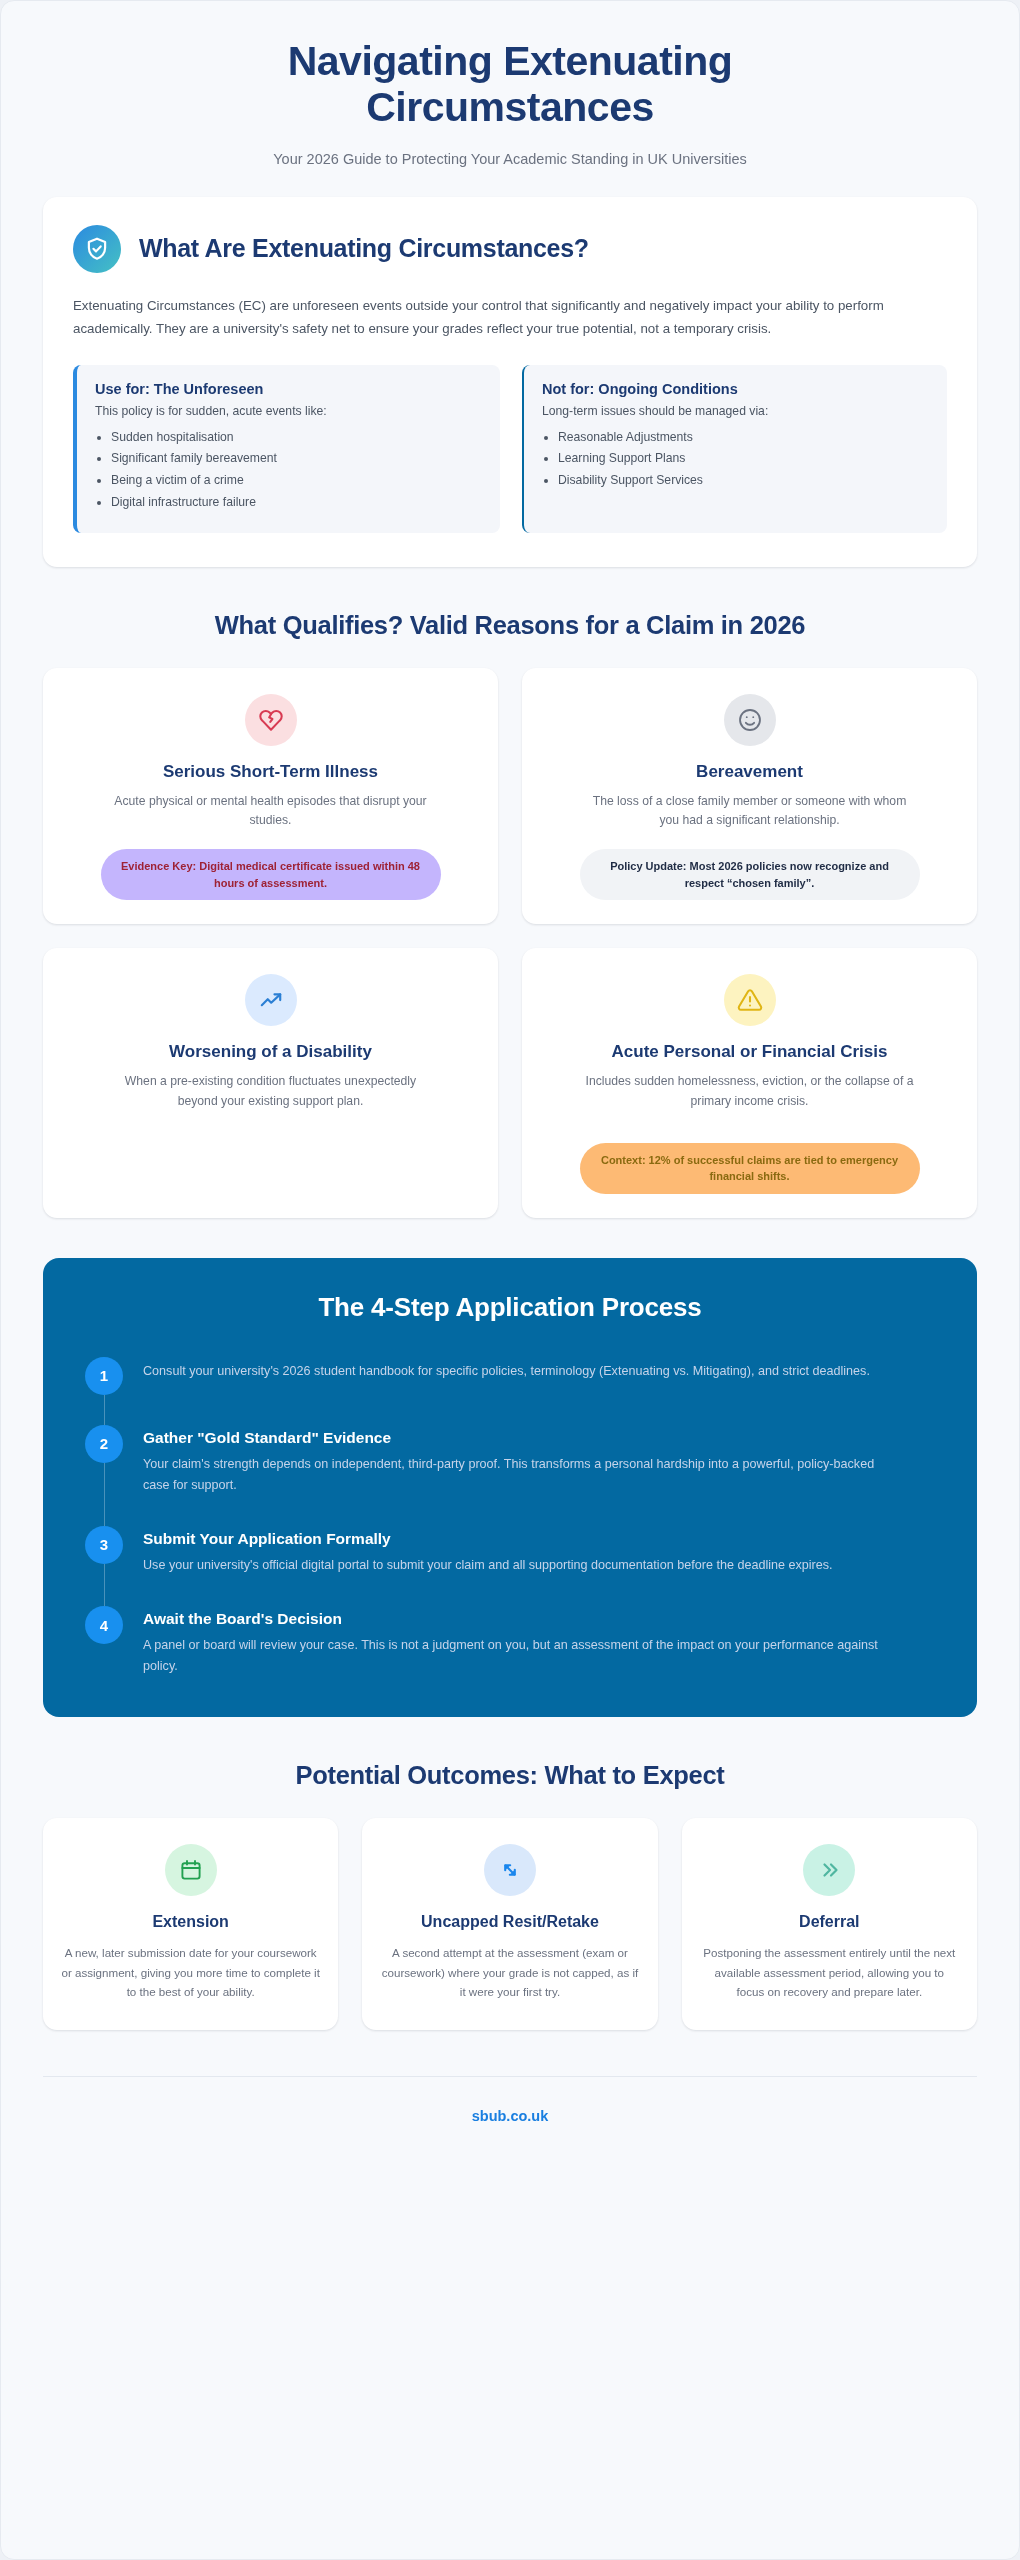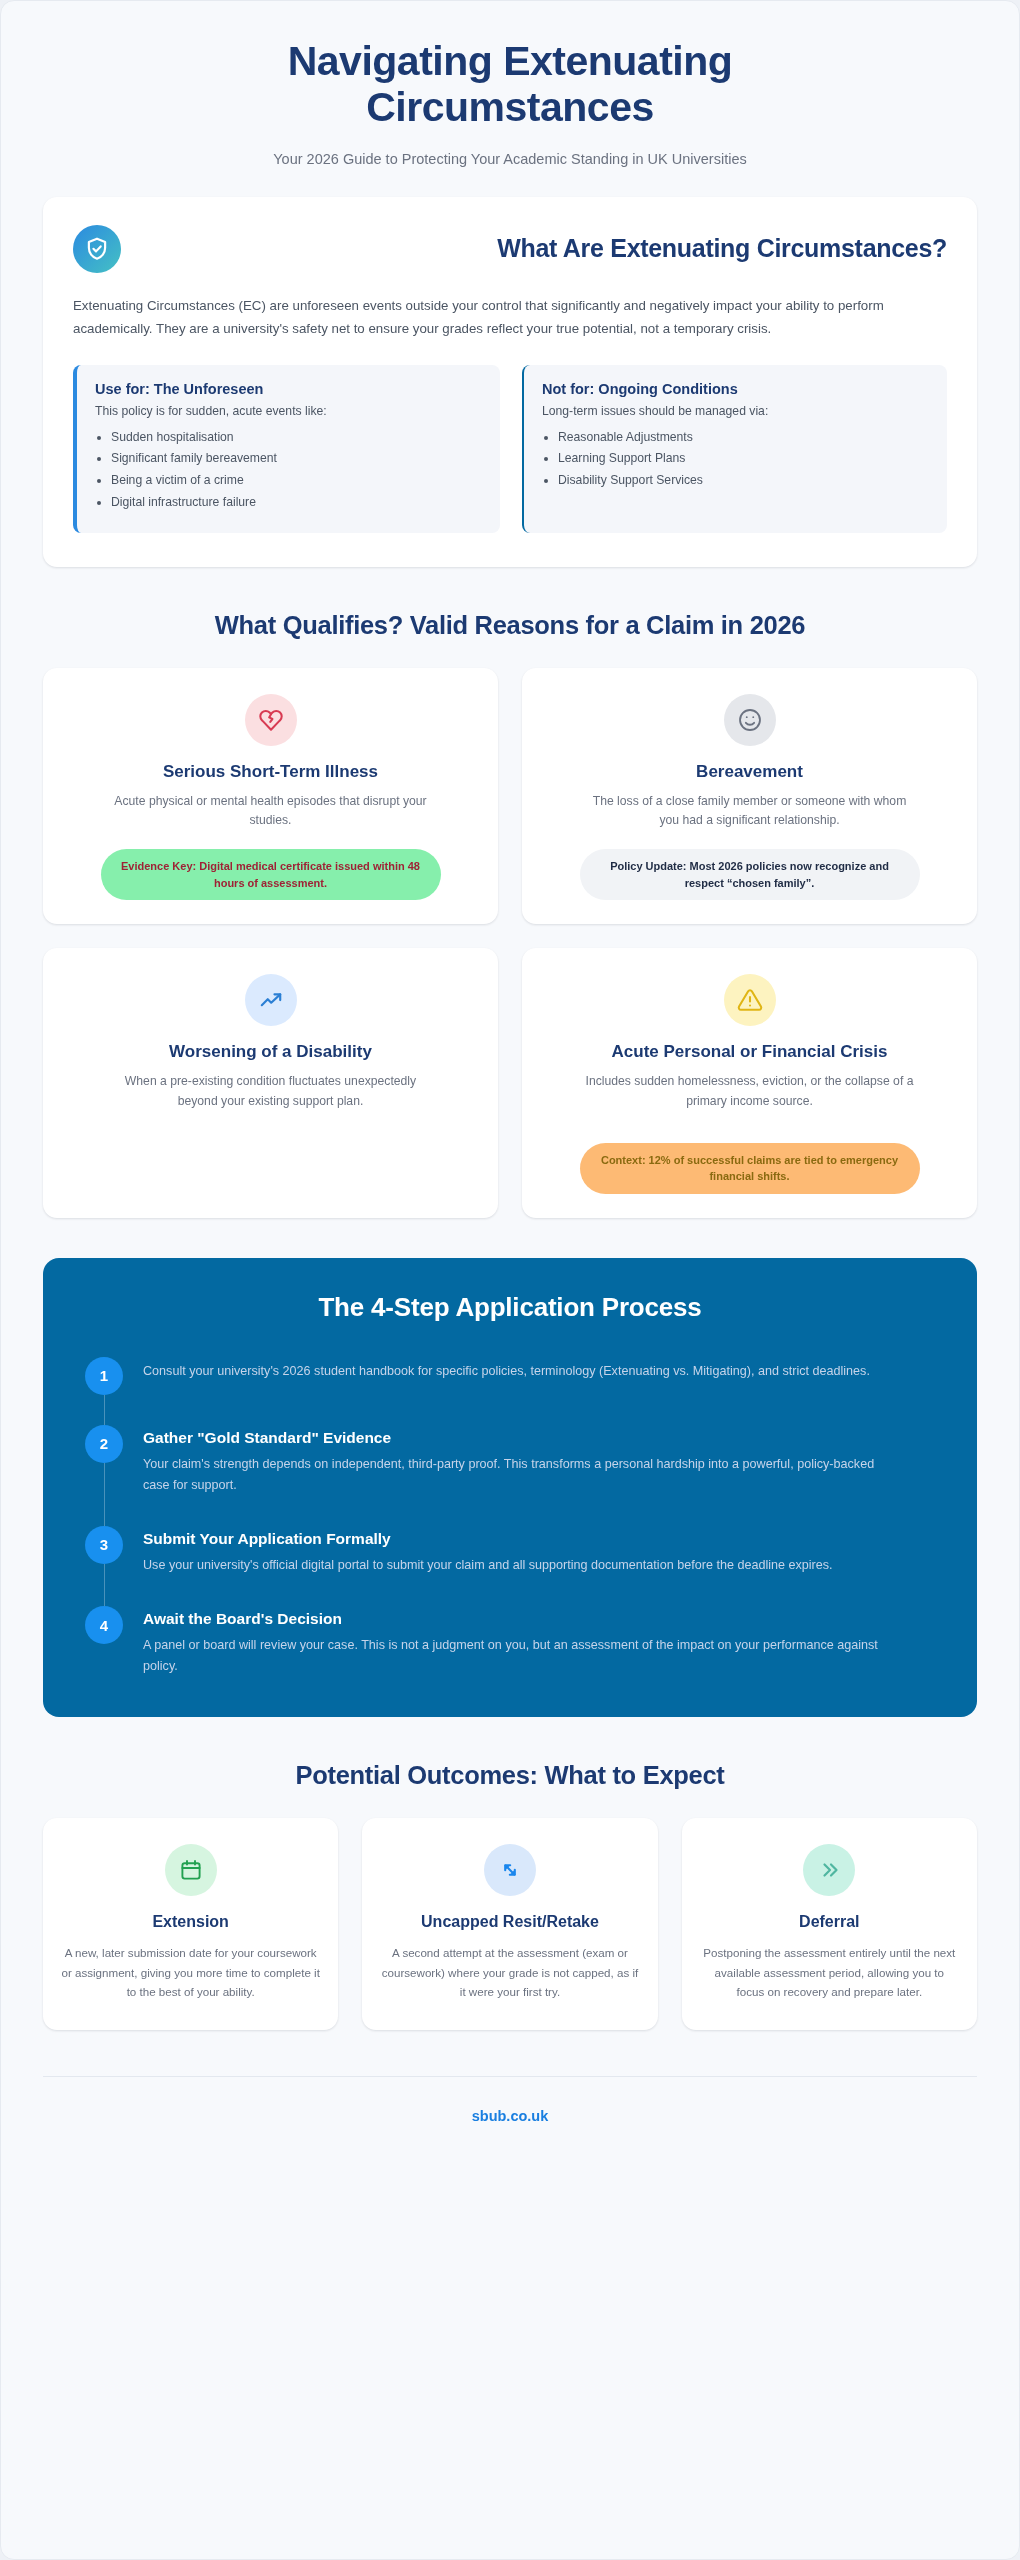--- a/index.html
+++ b/index.html
@@ -43,21 +43,21 @@
   .wrap { padding: 0 42px; }
 
   .card {
     background: #ffffff;
     border-radius: 14px;
     box-shadow: 0 1px 3px rgba(16,24,40,.07), 0 1px 2px rgba(16,24,40,.05);
   }
 
   
   .intro { padding: 28px 30px 34px; margin-top: 10px; }
-  .intro-head { display: flex; align-items: center; gap: 18px; justify-content: space-between; }
+  .intro-head { display: flex; align-items: center; gap: 18px; }
   .shield-badge {
     width: 48px; height: 48px; border-radius: 50%;
     background: linear-gradient(135deg, #2b8ae0 0%, #45c1c4 100%);
     display: flex; align-items: center; justify-content: center;
     flex: 0 0 48px;
   }
   .intro-head h2 {
     font-size: 25px; font-weight: 700; color: #1c3a72; letter-spacing: -0.3px;
   }
   .intro p.body {
@@ -115,21 +115,21 @@
   .pill {
     margin-top: 18px;
     border-radius: 999px;
     padding: 9px 16px;
     font-size: 11px;
     font-weight: 700;
     line-height: 1.5;
     width: 100%;
     max-width: 340px;
   }
-  .pill.red   { background: #86efac; color: #9e2235; }
+  .pill.red   { background: #c4b5fd; color: #9e2235; }
   .pill.gray  { background: #f1f3f6; color: #1f2b44; }
   .pill.blue  { background: #e9f2fd; color: #1c4f9c; }
   .pill.amber { background: #fdba74; color: #8a6a10; margin-top: 31px; }
 
   
   .process {
     margin-top: 40px;
     background: #0369a1;
     border-radius: 16px;
     padding: 34px 40px 40px;
@@ -277,21 +277,21 @@
 
       <div class="card qcard">
         <span class="icon-circle" style="background:#fdf3c0">
           <svg width="26" height="26" viewBox="0 0 24 24" fill="none" stroke="#e0b514" stroke-width="1.9" stroke-linecap="round" stroke-linejoin="round">
             <path d="M10.3 3.9 1.9 18a2 2 0 0 0 1.7 3h16.8a2 2 0 0 0 1.7-3L13.7 3.9a2 2 0 0 0-3.4 0z"></path>
             <line x1="12" y1="9.2" x2="12" y2="13.4"></line>
             <line x1="12" y1="17" x2="12.02" y2="17"></line>
           </svg>
         </span>
         <h3>Acute Personal or Financial Crisis</h3>
-        <p class="desc">Includes sudden homelessness, eviction, or the collapse of a primary income source.</p>
+        <p class="desc">Includes sudden homelessness, eviction, or the collapse of a primary income crisis.</p>
         <div class="pill amber">Context: 12% of successful claims are tied to emergency financial shifts.</div>
       </div>
 
     </div>
 
     <section class="process">
       <h2>The 4-Step Application Process</h2>
       <div class="steps">
 
         <div class="step">

